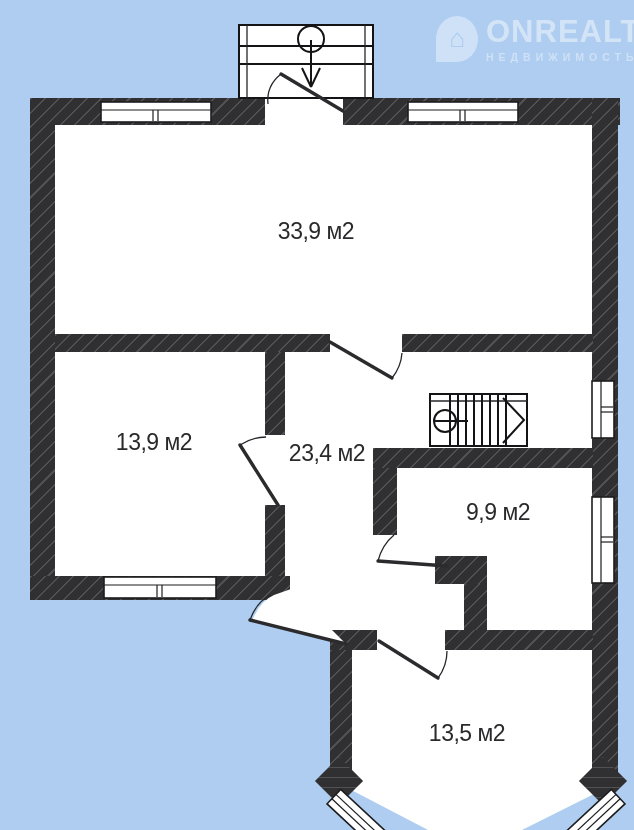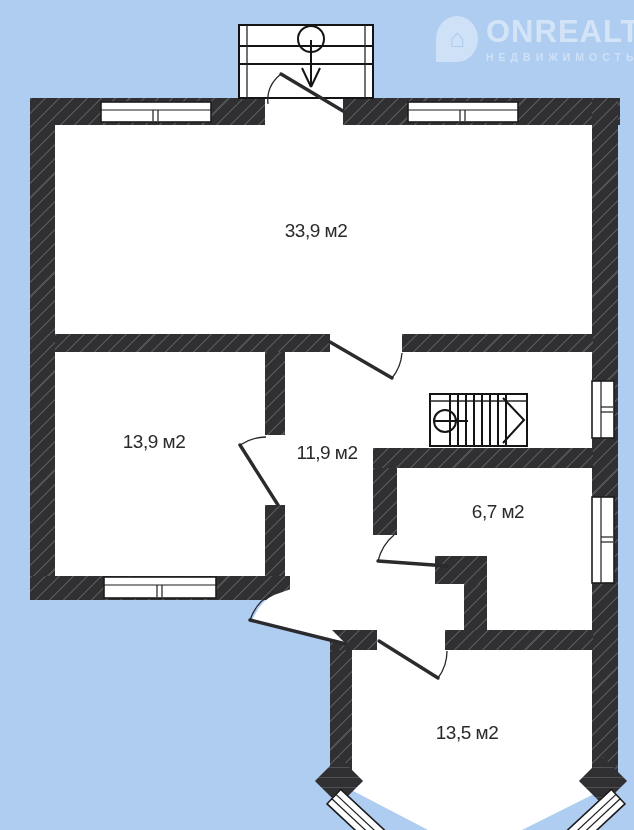--- a/index.html
+++ b/index.html
@@ -49,21 +49,21 @@
   svg.linework{position:absolute;left:0;top:0;}
   .winrect{fill:#ffffff;stroke:#1d1d1f;stroke-width:1.6;}
   .winline{stroke:#1d1d1f;stroke-width:1.2;}
   .thin{stroke:#26262a;stroke-width:1.3;fill:none;}
   .leaf{stroke:#2b2b2e;stroke-width:3.4;fill:none;stroke-linecap:round;}
   .sym{stroke:#141416;stroke-width:2;fill:none;}
   .symfill{fill:#ffffff;stroke:#141416;stroke-width:2;}
 
   .room-label{
     position:absolute;transform:translate(-50%,-50%);
-    font-size:19px;color:#2a2a2c;letter-spacing:-.5px;white-space:nowrap;
+    font-size:23px;color:#2a2a2c;letter-spacing:-.5px;white-space:nowrap;
   }
 </style>
 </head>
 <body>
 
 <div id="canvas">
 
   <div class="wm">
     <div class="wm-pin">
         <span>⌂</span>
@@ -192,17 +192,17 @@
       <path d="M 250,620 Q 257,601 271,595" class="thin"></path>
     </g>
     <g>
       <line x1="379" y1="641" x2="438" y2="678" class="leaf"></line>
       <path d="M 438,678 Q 447,666 447,651" class="thin"></path>
     </g>
   </svg>
 
   <div class="room-label" style="left:316px;top:231px;">33,9 м2</div>
   <div class="room-label" style="left:154px;top:442px;">13,9 м2</div>
-  <div class="room-label" style="left:327px;top:453px;">11,9 м2</div>
-  <div class="room-label" style="left:498px;top:512px;">6,7 м2</div>
+  <div class="room-label" style="left:327px;top:453px;">23,4 м2</div>
+  <div class="room-label" style="left:498px;top:512px;">9,9 м2</div>
   <div class="room-label" style="left:467px;top:733px;">13,5 м2</div>
 
 </div>
 
 </body></html>

